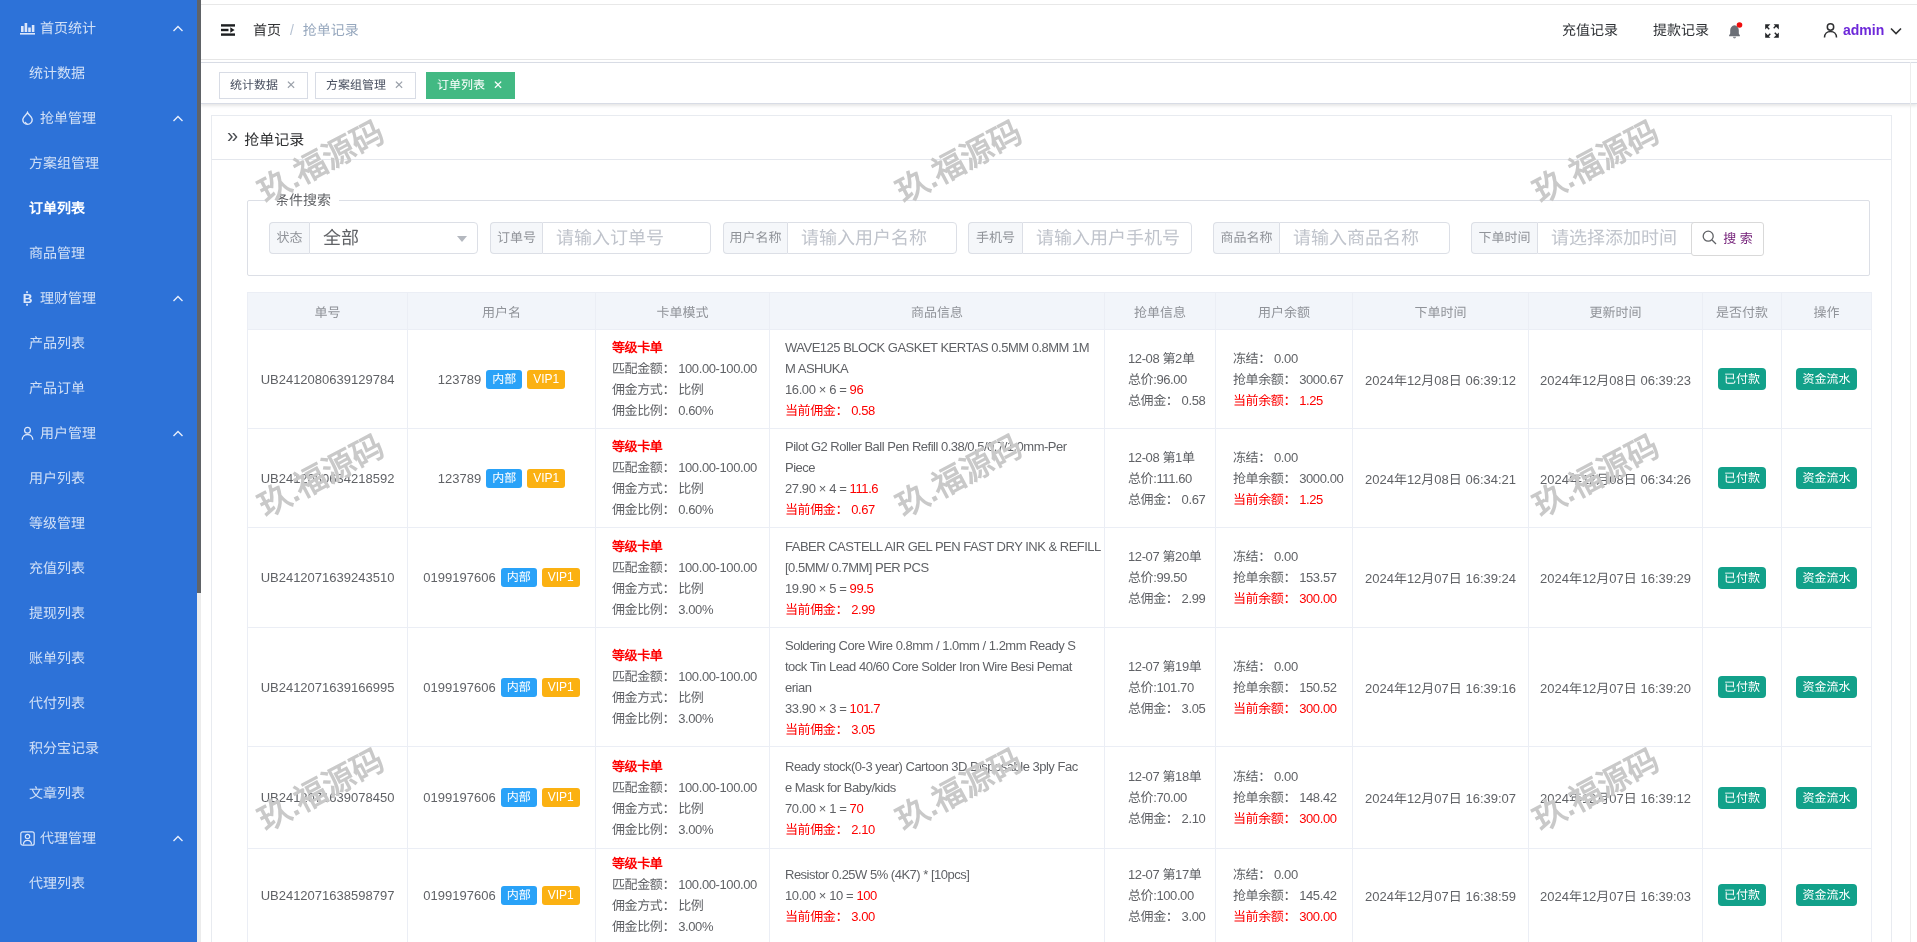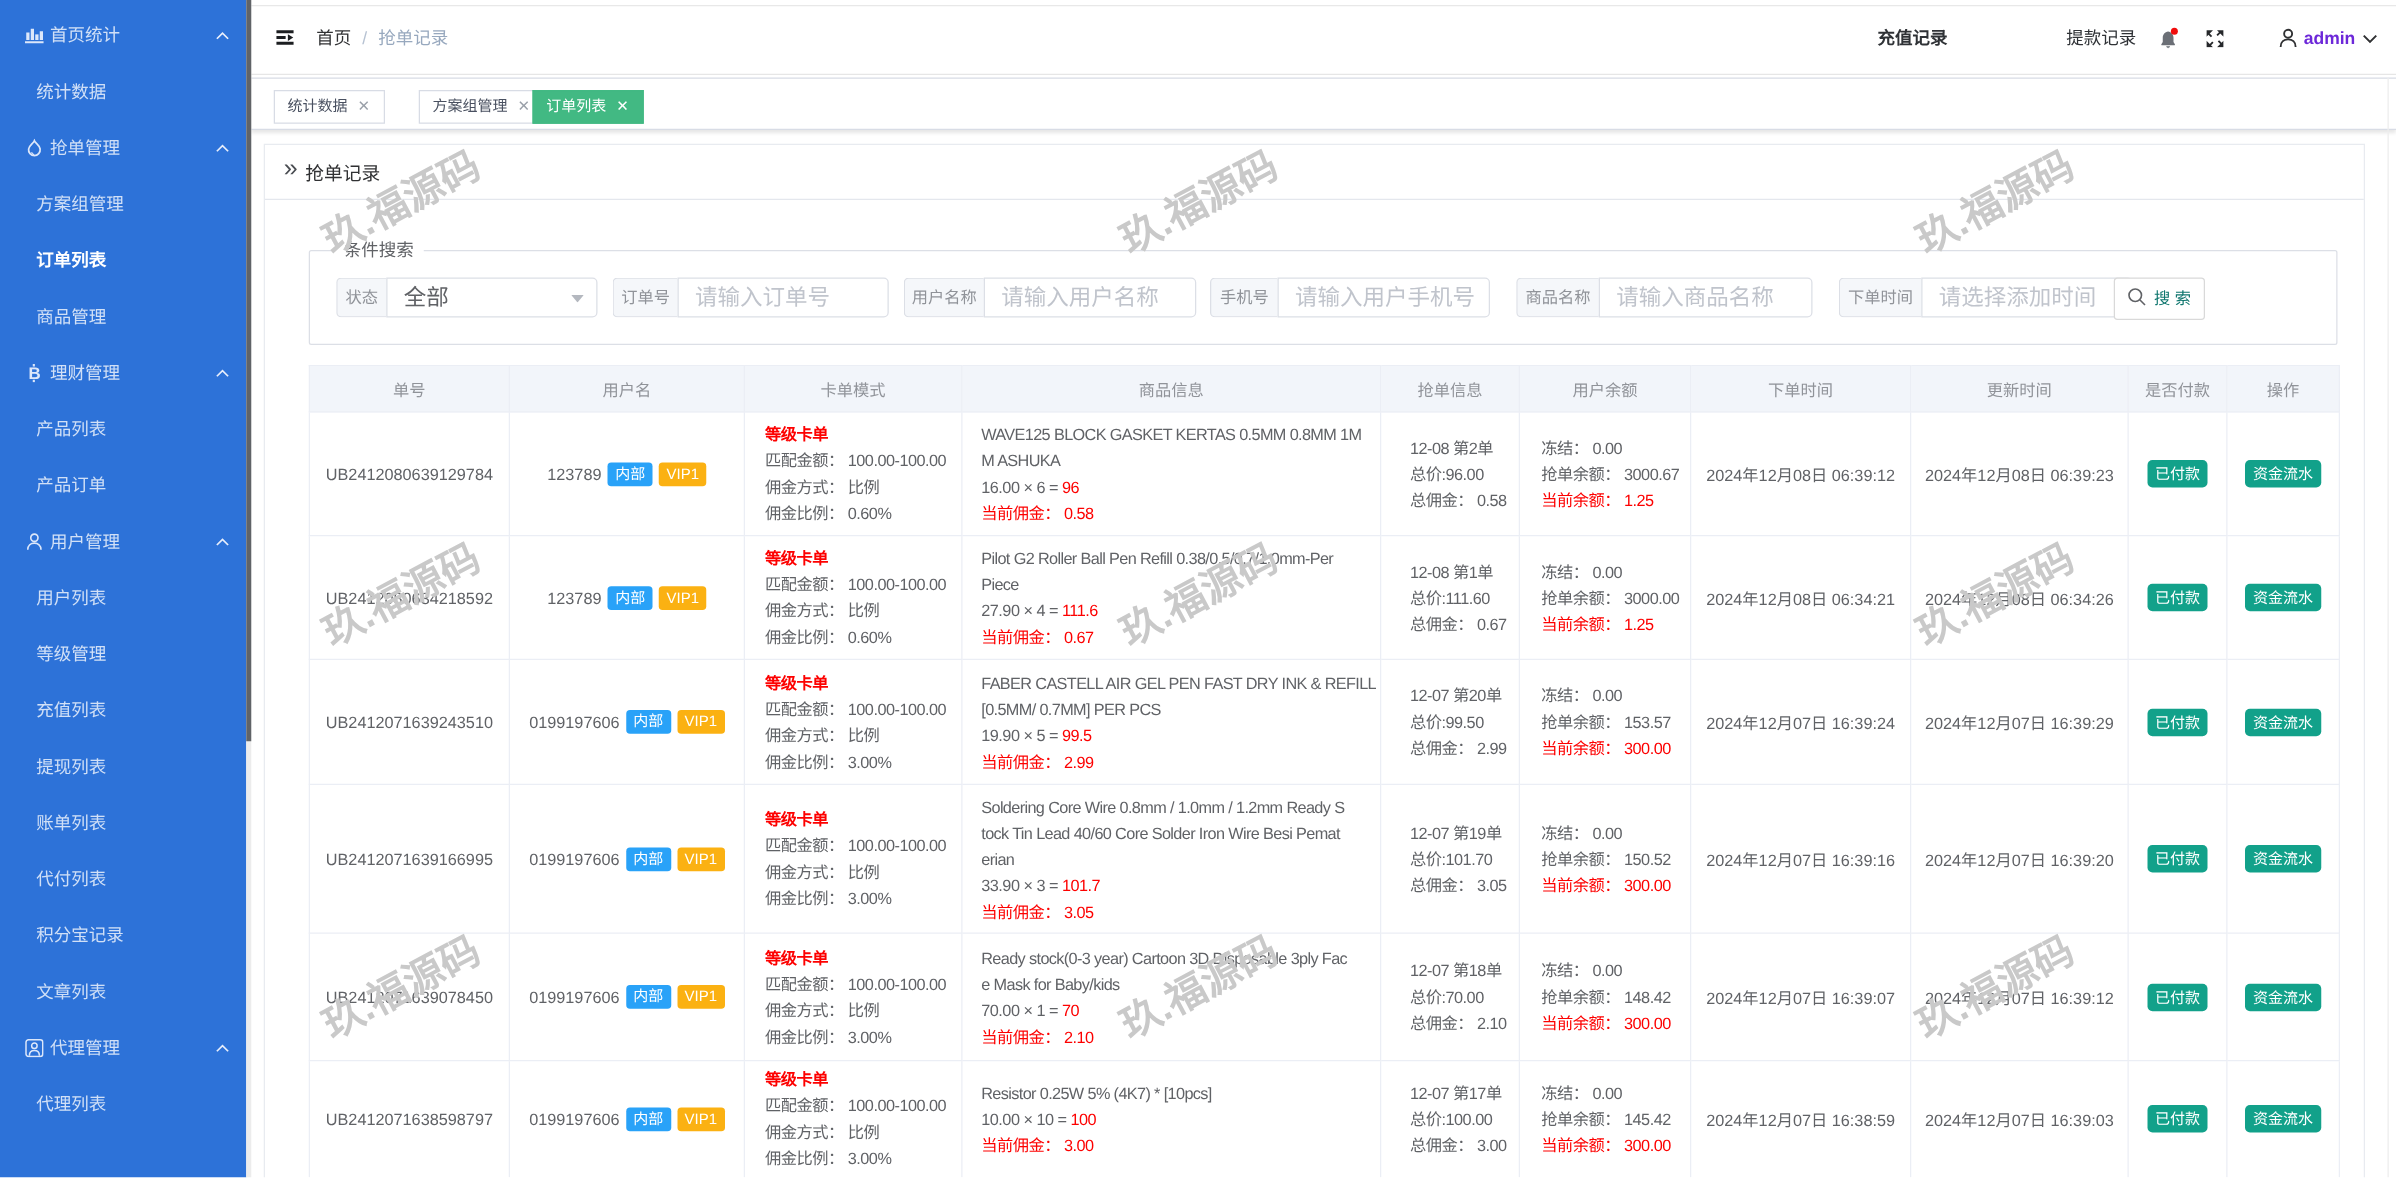--- a/index.html
+++ b/index.html
@@ -36,21 +36,21 @@
 .card { position:absolute; left:10px; top:12px; width:1681px; height:900px; background:#fff; border:1px solid #e8ebf0; }
 .card-h { height:44px; line-height:44px; border-bottom:1px solid #e4e7ed; padding-left:15px; color:#303133; font-size:15px; }
 .card-h .gg { color:#4a4d52; font-size:20px; margin-right:6px; position:relative; top:-3px; }
 
 .fs { position:absolute; left:35px; top:84px; width:1623px; height:76px; border:1px solid #dcdfe6; border-radius:2px; }
 .fs .lg { position:absolute; left:19px; top:-10px; background:#fff; padding:0 8px; font-size:14px; color:#606266; line-height:19px; }
 .grp { position:absolute; top:21px; height:20px; }
 .grp .lb { position:absolute; left:0; top:0; height:32px; line-height:30px; background:#f5f7fa; border:1px solid #dcdfe6; border-right:none; border-radius:4px 0 0 4px; color:#909399; font-size:13px; text-align:center; }
 .grp .ip { position:absolute; top:0; height:32px; line-height:30px; background:#fff; border:1px solid #dcdfe6; border-radius:0 4px 4px 0; color:#c0c4cc; font-size:18px; padding-left:13px; }
 .grp .ip.val { color:#606266; }
-.sbtn { position:absolute; top:21px; height:34px; line-height:32px; border:1px solid #d9d9d9; border-radius:3px; background:#fff; color:#0f766e; font-size:13px; text-align:center; }
+.sbtn { position:absolute; top:21px; height:34px; line-height:32px; border:1px solid #d9d9d9; border-radius:3px; background:#fff; color:#701a75; font-size:13px; text-align:center; }
 
 .tbl { position:absolute; left:35px; top:176px; border-collapse:collapse; table-layout:fixed; width:1624px; font-size:13px; color:#606266; }
 .tbl th { background:#f2f5fa; color:#909399; font-weight:normal; height:37px; border:1px solid #ebeef5; text-align:center; font-size:13px; }
 .tbl td { border:1px solid #ebeef5; text-align:center; vertical-align:middle; padding:0; }
 .tbl tr:last-child td { border-bottom:none; }
 .tbl td:nth-child(3) { text-align:left; padding-left:16px; }
 .tbl td:nth-child(4) { text-align:left; padding-left:15px; }
 .tbl td:nth-child(5) { text-align:left; padding-left:23px; }
 .tbl td:nth-child(6) { text-align:left; padding-left:17px; }
 .tbl .blk { display:inline-block; text-align:left; line-height:21px; white-space:nowrap; letter-spacing:-0.4px; }
@@ -188,21 +188,21 @@
 <div class="topline"></div>
 <svg class="hamb" viewBox="0 0 14 14">
     <g fill="#1c1e21">
       <rect x="0" y="1.2" width="14" height="2.4"></rect>
       <rect x="0" y="5.8" width="7.5" height="2.4"></rect>
       <path d="M9.3 4.3 L13.6 7 L9.3 9.7 Z"></path>
       <rect x="0" y="10.4" width="14" height="2.4"></rect>
     </g>
   </svg>
 <div class="bc">首页 <span class="sep">/</span> <span class="cur">抢单记录</span></div>
-<div class="tb-r" style="left:1502px;font-weight:bold;">充值记录</div>
+<div class="tb-r" style="left:1562px;">充值记录</div>
 <div class="tb-r" style="left:1653px;">提款记录</div>
 <svg style="position:absolute;left:1727px;top:21px;z-index:11;" width="17" height="19" viewBox="0 0 17 19">
     <path fill="#6b6f76" d="M7.5 4.2 C5 4.6 3.2 6.6 3.2 9.2 L3.2 12.6 L2.1 14.4 C1.9 14.8 2.1 15.2 2.6 15.2 L12.4 15.2 C12.9 15.2 13.1 14.8 12.9 14.4 L11.8 12.6 L11.8 9.2 C11.8 6.6 10 4.6 7.5 4.2 Z"></path>
     <path fill="#8a8e94" d="M6 15.8 L9 15.8 C9 16.8 8.3 17.5 7.5 17.5 C6.7 17.5 6 16.8 6 15.8 Z"></path>
     <circle cx="12.5" cy="4" r="2.8" fill="#f00c0c"></circle>
   </svg>
 <svg style="position:absolute;left:1765px;top:24px;z-index:11;" width="14" height="14" viewBox="0 0 14 14">
     <g fill="#26282b">
       <path d="M0.2 0.2 L5.4 0.2 L0.2 5.4 Z"></path>
       <rect x="1.8" y="1.8" width="4.2" height="1.5" transform="rotate(45 1.8 1.8)"></rect>
@@ -220,21 +220,21 @@
       <path d="M2.5 15.5 C2.5 11.6 5.2 9.5 8.5 9.5 C11.8 9.5 14.5 11.6 14.5 15.5"></path>
     </g>
   </svg>
 <div class="tb-r" style="left:1843px;font-weight:bold;color:#6d28d9;">admin</div>
 <svg style="position:absolute;left:1890px;top:27px;z-index:11;" width="12" height="8" viewBox="0 0 12 8">
     <path fill="none" stroke="#303133" stroke-width="1.6" d="M1 1.5 L6 6.5 L11 1.5"></path>
   </svg>
 
 <div class="tabsbar"></div>
 <div class="tag" style="left:219px;">统计数据<span class="x">✕</span></div>
-<div class="tag" style="left:315px;margin-left:20px;">方案组管理<span class="x">✕</span></div>
+<div class="tag" style="left:315px;">方案组管理<span class="x">✕</span></div>
 <div class="tag on" style="left:426px;">订单列表<span class="x">✕</span></div>
 
 <div class="content">
   <div class="card">
     <div class="card-h"><span class="gg">»</span>抢单记录</div>
     <div class="fs">
       <span class="lg">条件搜索</span>
       <div class="grp" style="left:21px;width:209px;">
           <span class="lb" style="width:40px;">状态</span>
           <span class="ip val" style="left:40px;width:169px;">全部<svg style="position:absolute;right:10px;top:13px;" width="10" height="6" viewBox="0 0 10 6">

